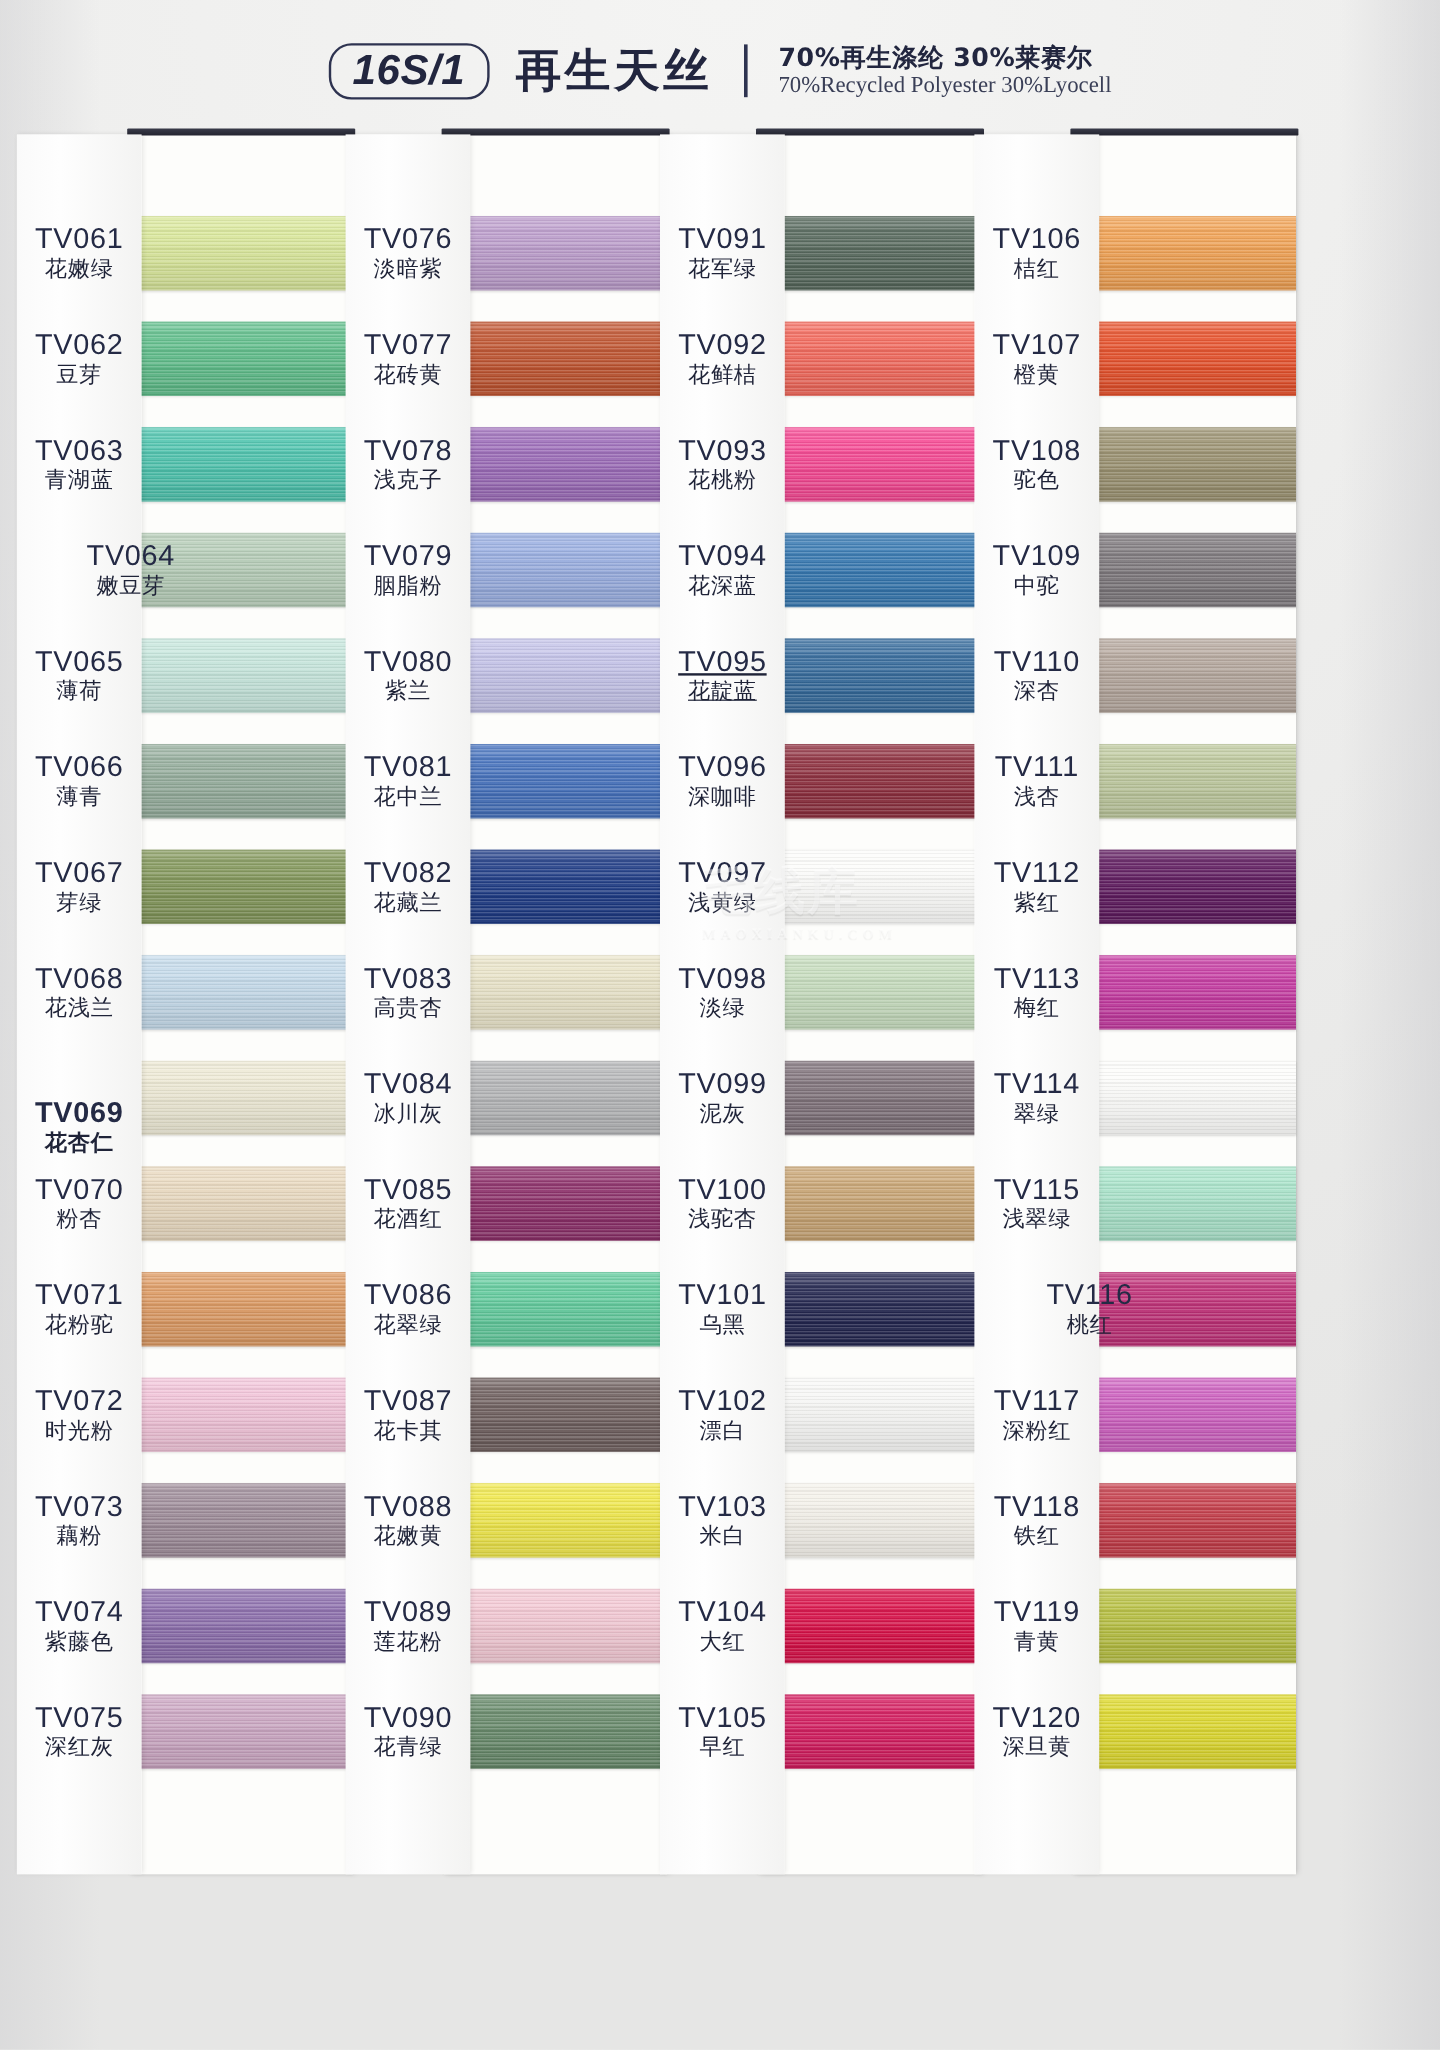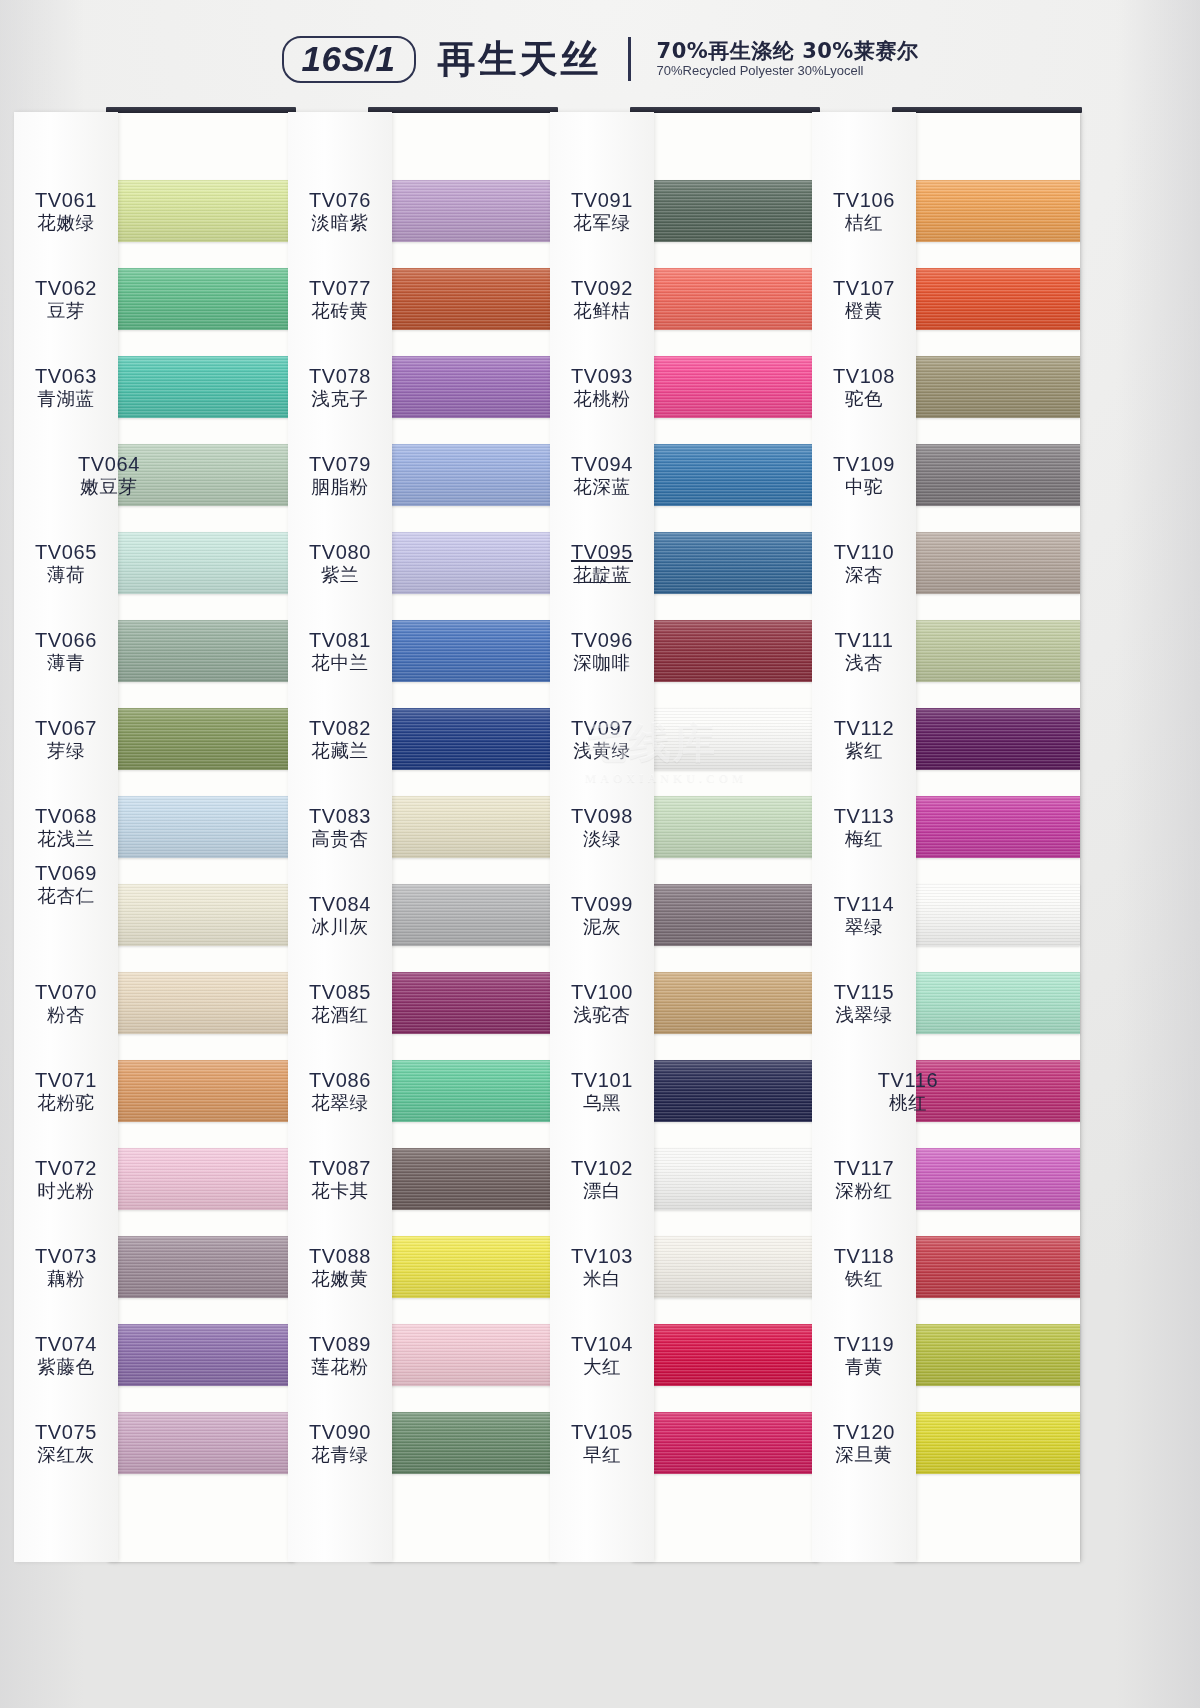--- a/index.html
+++ b/index.html
@@ -36,22 +36,22 @@
     font-family:"Liberation Sans","DejaVu Sans",sans-serif;
   }
   .brand-cn{
     font-size:38px;font-weight:bold;color:#22263f;letter-spacing:3px;
     font-family:"DejaVu Sans","Liberation Sans",sans-serif;line-height:1;
   }
   .vbar{width:3px;height:44px;background:#2e3350;margin:0 4px;}
   .comp{display:flex;flex-direction:column;justify-content:center;gap:1px;}
   .comp-cn{font-size:21px;color:#22263f;font-weight:600;letter-spacing:.5px;
     font-family:"DejaVu Sans","Liberation Sans",sans-serif;line-height:1.15;}
-  .comp-en{font-size:13px;color:#3a3f57;letter-spacing:0px;line-height:1.15;
-    font-family:Liberation Sans, sans-serif;}
+  .comp-en{font-size:19px;color:#3a3f57;letter-spacing:0px;line-height:1.15;
+    font-family:Liberation Serif, serif;}
 
   
   .board{position:absolute;left:0;top:0;width:1200px;height:1708px;z-index:2;}
 
   
   .card{
     position:absolute;top:0;left:0;width:100%;
     background:#fdfdfb;
     box-shadow:0 0 3px rgba(0,0,0,.18), 2px 0 5px rgba(0,0,0,.10);
   }
@@ -82,21 +82,21 @@
     position:absolute;width:100%;
     background:linear-gradient(90deg,#fafafa 0%,#fefefe 35%,#f3f3f2 100%);
     box-shadow:1px 0 4px rgba(0,0,0,.10);
   }
   .lab{
     position:absolute;left:0;width:100%;
     display:flex;flex-direction:column;align-items:center;justify-content:center;
     line-height:1.16;color:#1f2338;
   }
   .lab .code{
-    font-size:20px;letter-spacing:.6px;color:#242a45;
+    font-size:24px;letter-spacing:.6px;color:#242a45;
     font-family:"Liberation Sans","DejaVu Sans",sans-serif;
   }
   .lab .name{
     font-size:18.5px;letter-spacing:.6px;color:#1f2338;
     font-family:"DejaVu Sans","Liberation Sans",sans-serif;
   }
 
   .watermark{
     position:absolute;left:585px;top:715px;z-index:3;
     font-size:42px;color:rgba(255,255,255,.45);letter-spacing:2px;
@@ -211,21 +211,21 @@
         <div class="name">薄青</div>
       </div>
       <div class="lab" style="top: 596px; height: 62px;">
         <div class="code">TV067</div>
         <div class="name">芽绿</div>
       </div>
       <div class="lab" style="top: 684px; height: 62px;">
         <div class="code">TV068</div>
         <div class="name">花浅兰</div>
       </div>
-      <div class="lab" style="top: 741px; height: 62px;">
+      <div class="lab" style="top: 796px; height: 62px; font-weight: bold;">
         <div class="code">TV069</div>
         <div class="name">花杏仁</div>
       </div>
       <div class="lab" style="top: 860px; height: 62px;">
         <div class="code">TV070</div>
         <div class="name">粉杏</div>
       </div>
       <div class="lab" style="top: 948px; height: 62px;">
         <div class="code">TV071</div>
         <div class="name">花粉驼</div>

